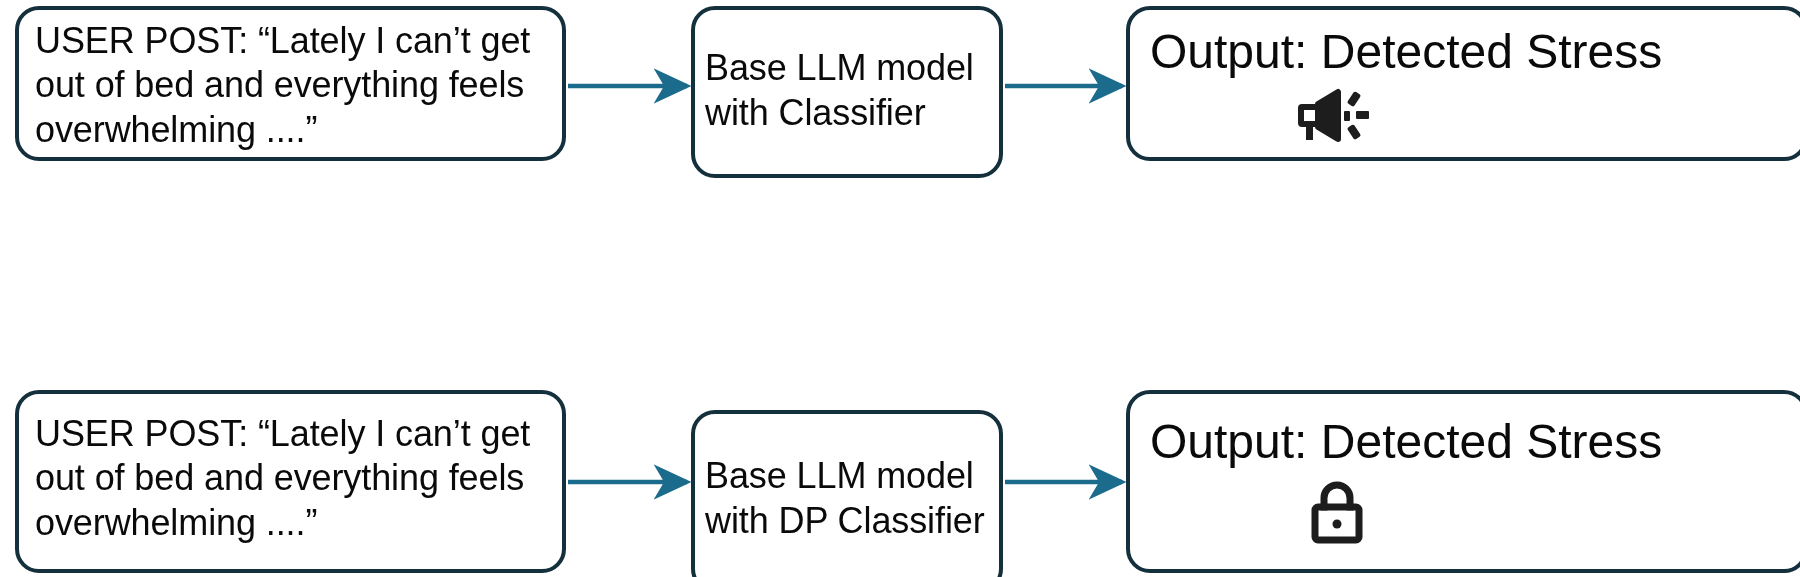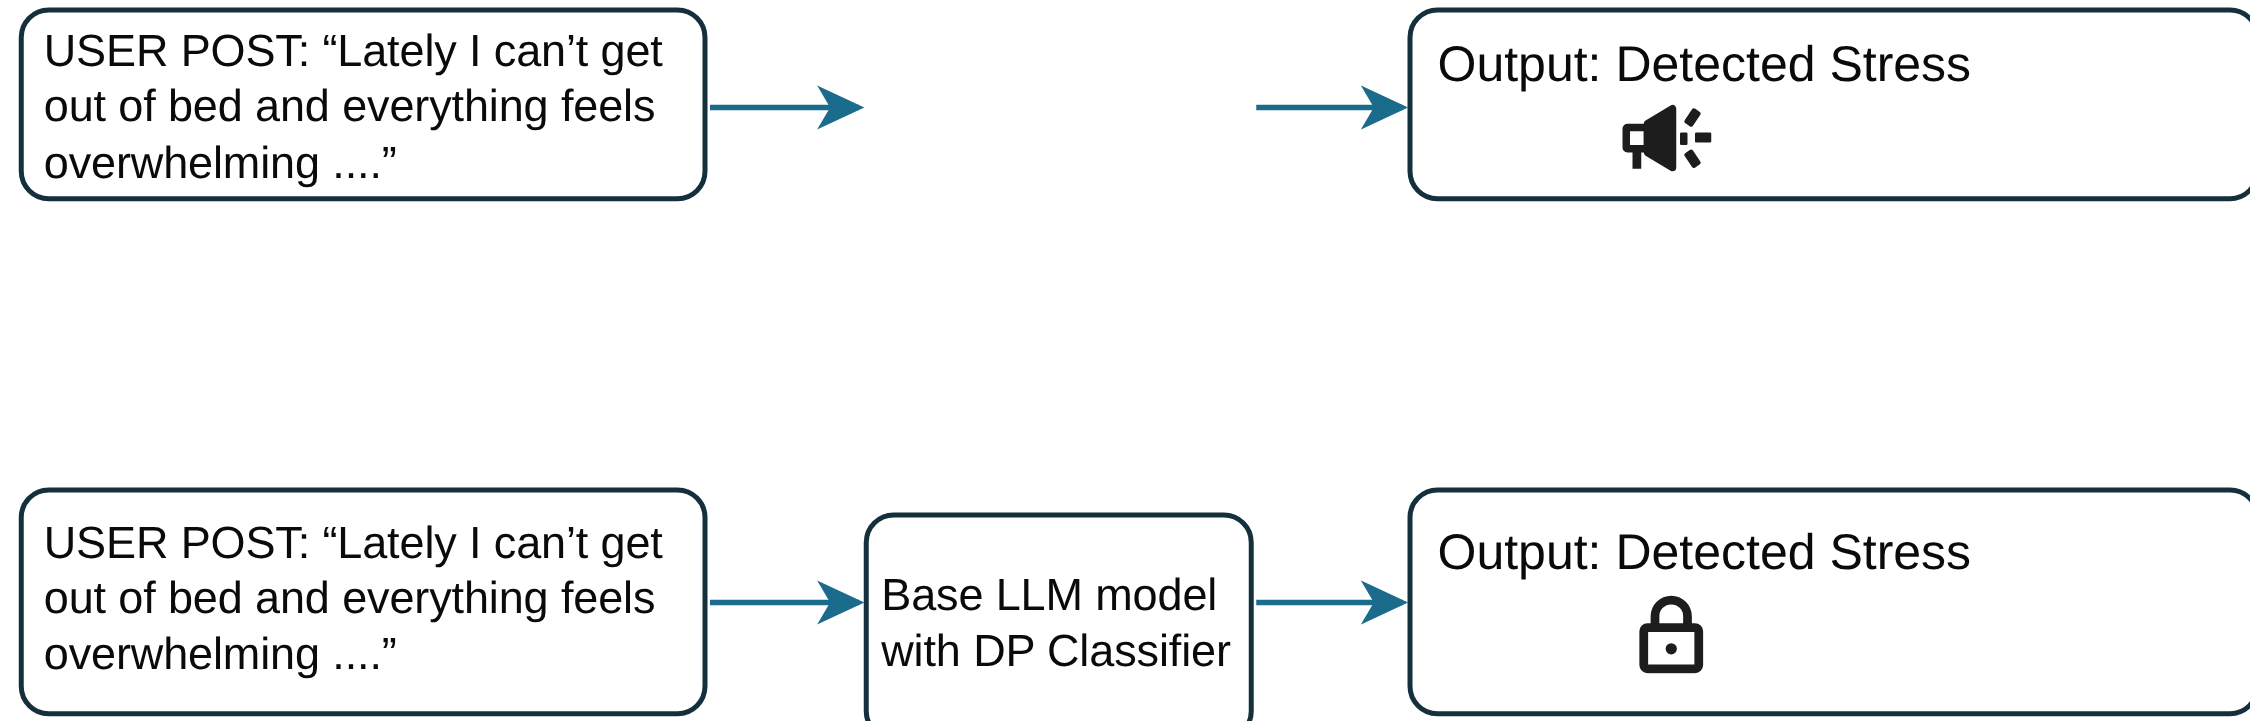--- a/index.html
+++ b/index.html
@@ -59,21 +59,21 @@
   #node-post-2 .node-text   { margin-top: -6px; }
   #node-model-1 .node-text  { margin-top: -2px; }
   #node-model-2 .node-text  { margin-top: -6px; }
 
   .output-inner {
     display: flex;
     flex-direction: column;
     align-items: flex-start;
   }
   .output-label {
-    font-size: 40px;
+    font-size: 48px;
     line-height: 1.22;
     color: #0a0a0a;
   }
   .output-icon-wrap {
     width: 100%;
     display: flex;
     justify-content: flex-start;
   }
   #node-output-1 .output-inner  { margin-top: 2px; }
   #node-output-1 .output-icon-wrap { padding-left: 144px; margin-top: 4px; }
@@ -90,20 +90,23 @@
 </style>
 </head>
 <body>
 
 <div class="diagram">
 
   <div class="node" id="node-post-1">
     <div class="node-text">USER POST: “Lately I can’t get out of bed and everything feels overwhelming ....”</div>
   </div>
 
+  <div class="node" id="node-model-1">
+    <div class="node-text">Base LLM model with Classifier</div>
+  </div>
 
   <div class="node" id="node-output-1">
     <div class="output-inner">
       <div class="output-label">Output: Detected Stress</div>
       <div class="output-icon-wrap">
         <svg width="78" height="60" viewBox="0 0 78 60" aria-hidden="true">
 
           <path d="M8 21 h16 v17 H8 a1 1 0 0 1 -1 -1 v-15 a1 1 0 0 1 1 -1 z" fill="none" stroke="#1d1d1d" stroke-width="6" stroke-linejoin="round"></path>
           <path d="M24 18 L44 6 v47 L24 41 z" fill="#1d1d1d" stroke="#1d1d1d" stroke-width="6" stroke-linejoin="round"></path>
           <rect x="12" y="38" width="7" height="16" fill="#1d1d1d"></rect>

